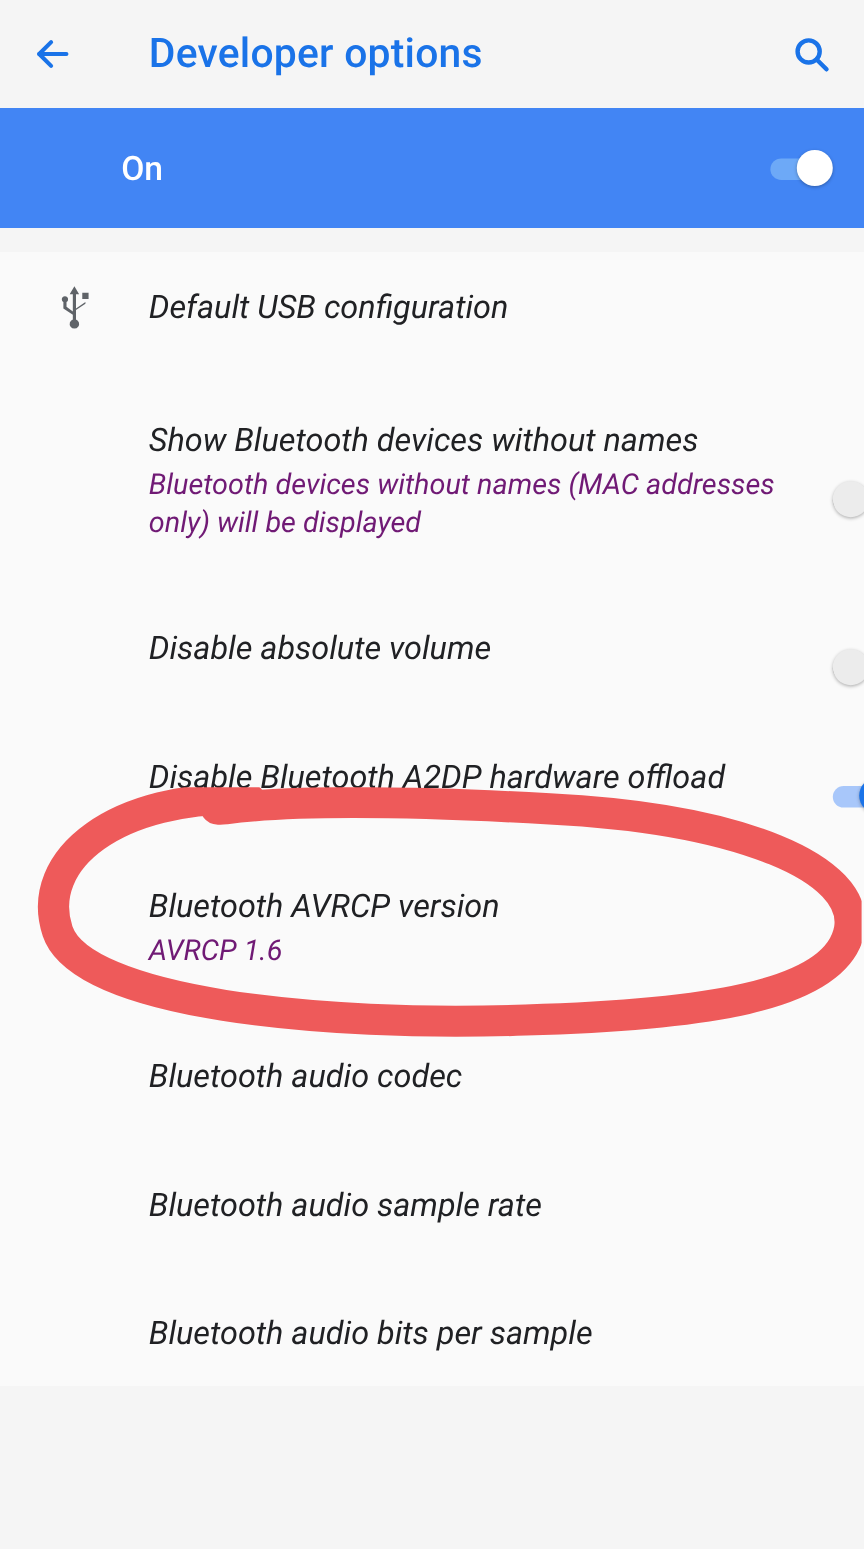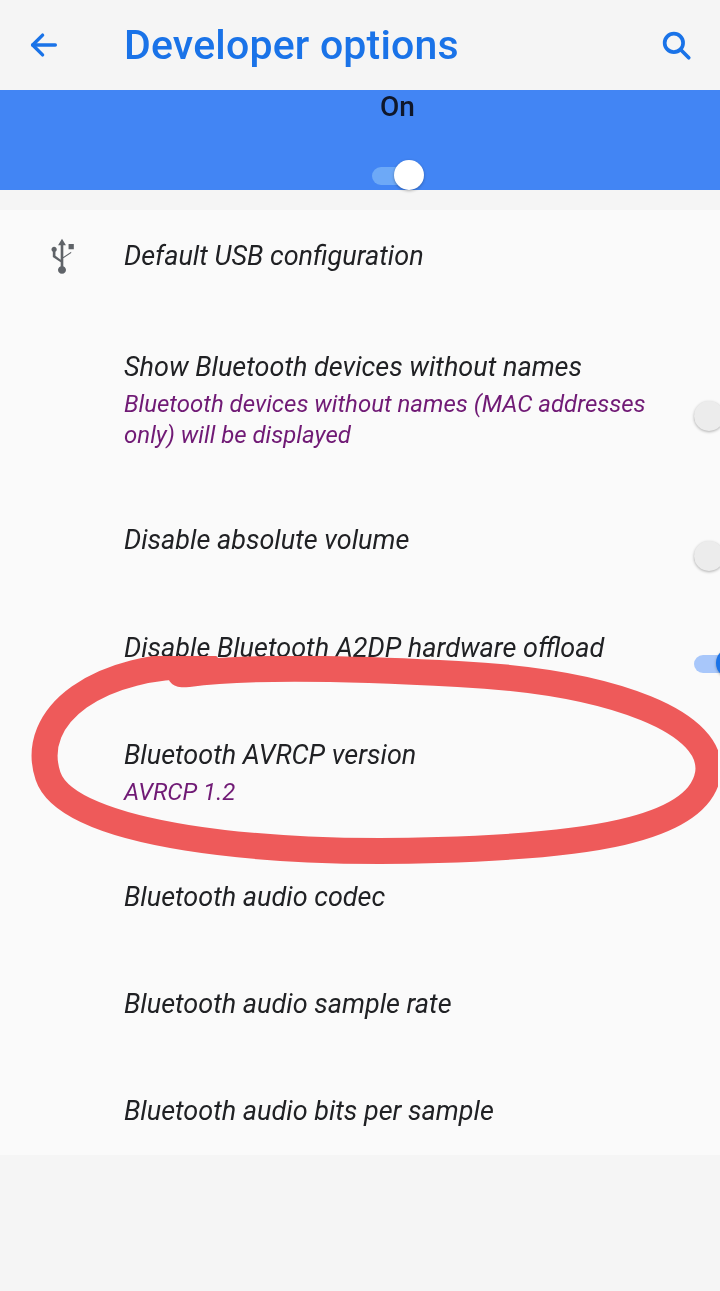--- a/index.html
+++ b/index.html
@@ -21,44 +21,43 @@
     padding: 0 22px;
   }
   .appbar .back {
     width: 44px; height: 44px;
     display: flex; align-items: center; justify-content: center;
     color: #1a73e8;
     flex: 0 0 auto;
   }
   .appbar .title {
     flex: 1 1 auto;
-    font-size: 41px;
+    font-size: 34px;
     font-weight: 500;
     color: #1a73e8;
     padding-left: 58px;
     letter-spacing: 0.2px;
   }
   .appbar .search {
     width: 44px; height: 44px;
     display: flex; align-items: center; justify-content: center;
     color: #1a73e8;
     flex: 0 0 auto;
   }
   
   .master-switch {
     background: #4285f4;
-    color: #0f172a;
+    color: #ffffff;
     height: 100px;
     display: flex;
     align-items: center;
     padding-left: 101px;
     padding-right: 26px;
     font-size: 28px;
     font-weight: 500;
-    flex-direction: column;
   }
   .master-switch .spacer { flex: 1 1 auto; }
   
   .switch {
     position: relative;
     width: 52px;
     height: 30px;
     flex: 0 0 auto;
   }
   .switch .track {
@@ -207,21 +206,21 @@
         <span class="track"></span>
         <span class="thumb"></span>
       </span>
     </div>
   </div>
 
   <div class="item gap-top">
     <div class="icon-slot"></div>
     <div class="text">
       <div class="primary">Bluetooth AVRCP version</div>
-      <div class="secondary">AVRCP 1.2</div>
+      <div class="secondary">AVRCP 1.6</div>
     </div>
   </div>
 
   <div class="item gap-top">
     <div class="icon-slot"></div>
     <div class="text">
       <div class="primary">Bluetooth audio codec</div>
     </div>
   </div>
 

